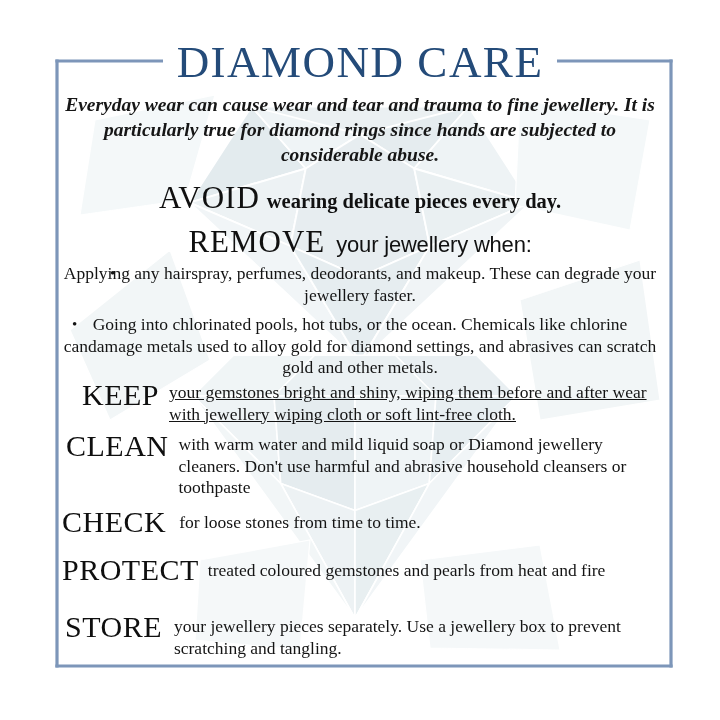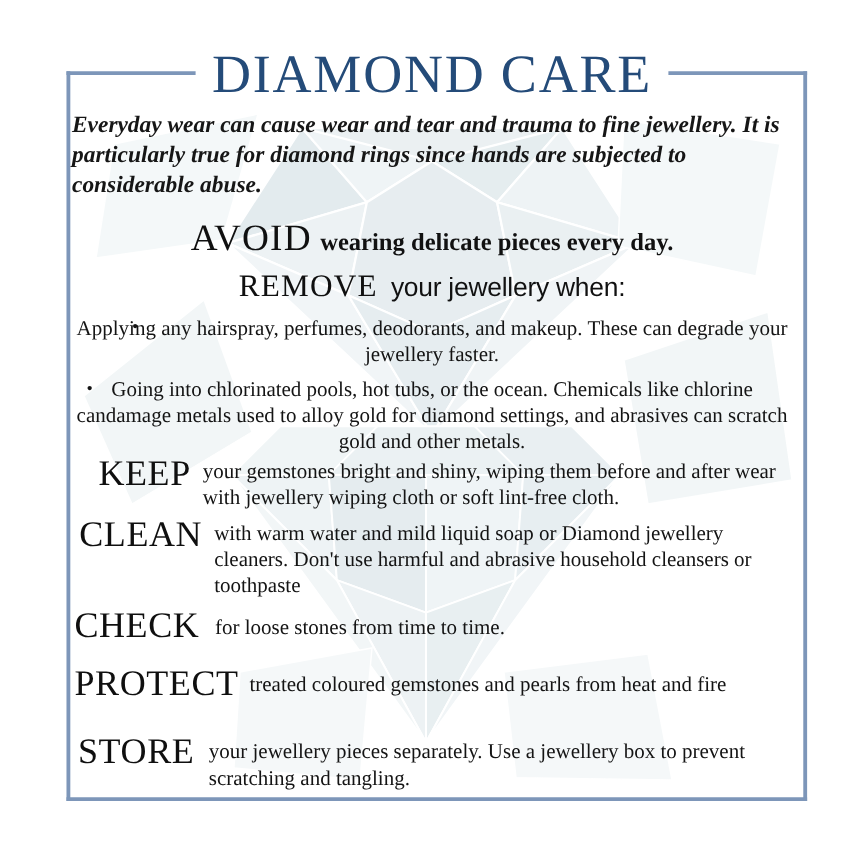--- a/index.html
+++ b/index.html
@@ -46,21 +46,21 @@
     white-space:nowrap;
   }
   .title-inner{
     background:#ffffff;
     padding:0 14px;
   }
 
   .intro{
     position:absolute;
     top:92px;left:60px;width:600px;
-    text-align:left;
+    text-align:center;
     font-style:italic;
     font-weight:bold;
     font-size:19.5px;
     line-height:25px;
     color:#161616;
   }
 
   
   .avoid-line{
     position:absolute;
@@ -76,21 +76,21 @@
     white-space:nowrap;
   }
 
   .kw-thin{
     font-family:"Liberation Serif", serif;
     font-weight:400;
     color:#101010;
     letter-spacing:1px;
   }
   .kw-avoid{ font-size:31px; }
-  .kw-remove{ font-size:26px; }
+  .kw-remove{ font-size:31px; }
 
   .after-avoid{
     font-family:"Liberation Serif", serif;
     font-weight:bold;
     font-size:20.5px;
     color:#111;
     margin-left:7px;
   }
   .after-remove{
     font-family:"Liberation Sans", sans-serif;
@@ -143,21 +143,21 @@
     font-family:"Liberation Serif", serif;
     font-size:17.5px;
     line-height:21.5px;
     color:#141414;
     padding-left:10px;
     padding-top:5px;
   }
 
   #row-keep{ top:378px;justify-content:space-between; }
   #row-keep .kw{ padding-left:22px; }
-  #row-keep .body{ padding-top:4px; }
+  #row-keep .body{ padding-top:4px;text-decoration:underline; }
 
   #row-clean{ top:429px; }
   #row-clean .kw{ padding-left:6px; }
   #row-clean .body{ padding-top:5px; }
 
   #row-check{ top:505px; }
   #row-check .kw{ padding-left:2px; }
   #row-check .body{ padding-top:7px; padding-left:13px;}
 
   #row-protect{ top:553px; }

